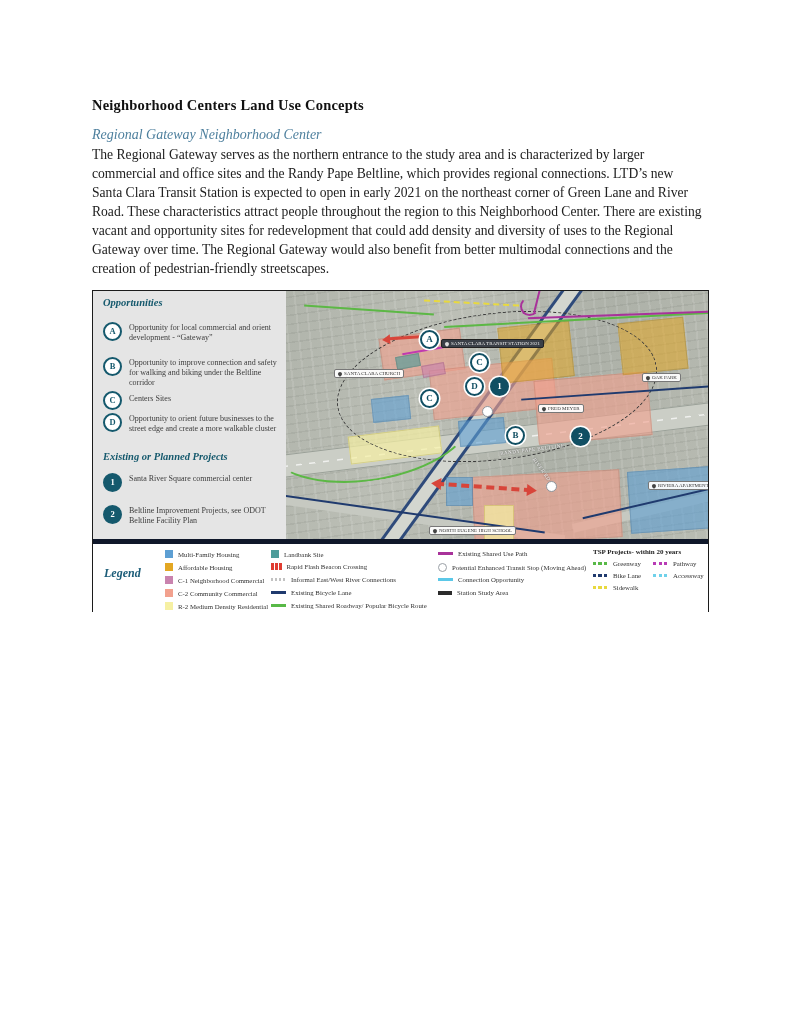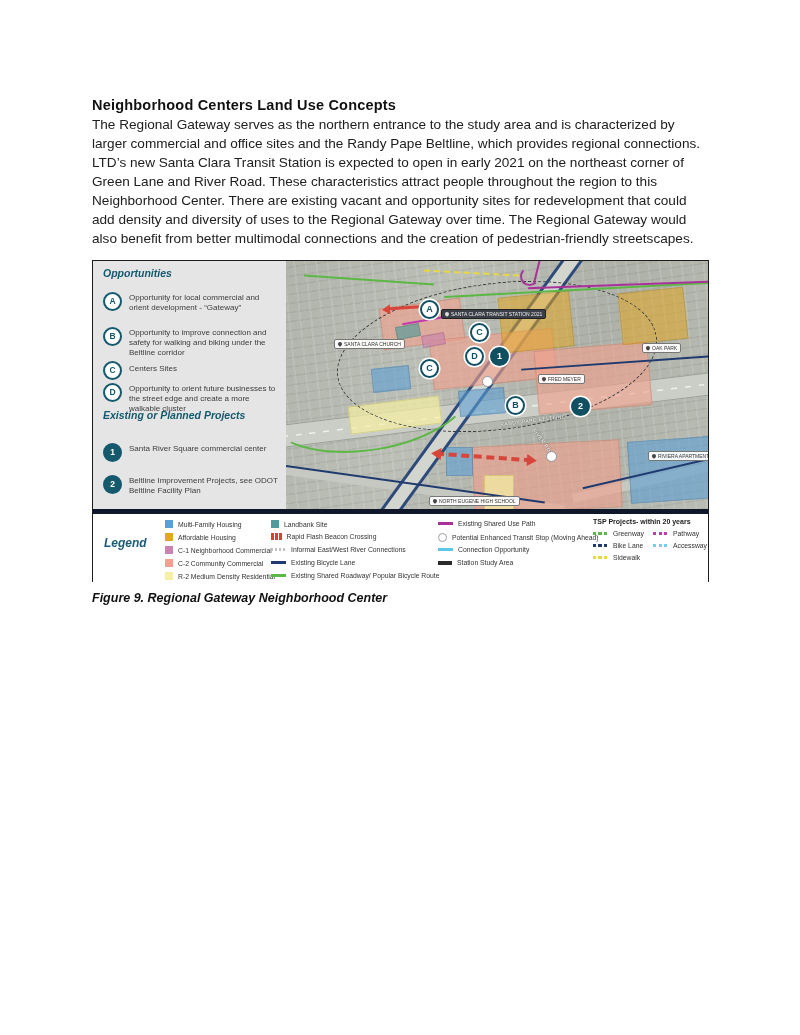--- a/index.html
+++ b/index.html
@@ -1,17 +1,17 @@
 <!DOCTYPE html>
 <html><head>
 <meta charset="utf-8">
 <style>
   html,body{margin:0;padding:0;background:#ffffff;}
   .page{position:relative;width:800px;height:1035px;background:#fff;
-        font-family:Liberation Sans, sans-serif;color:#202020;overflow:hidden;}
+        font-family:Liberation Serif, serif;color:#202020;overflow:hidden;}
   .content{position:absolute;left:92px;top:0;width:616px;}
   h1.head{font-size:14.5px;font-weight:bold;color:#111;margin:97px 0 0 0;letter-spacing:.2px;}
   p.body{font-size:13.6px;line-height:19px;margin:4px 0 0 0;width:614px;}
   h2.sub{font-size:14px;font-style:italic;font-weight:normal;color:#4d7f9d;margin:13px 0 0 0;}
   .caption{font-size:12.5px;font-weight:bold;font-style:italic;color:#111;margin-top:9px;}
 
   
   .figure{position:relative;width:615px;height:320px;margin-top:12px;border:1.4px solid #1c1c1c;
           box-sizing:content-box;background:#fff;}
   .panel{position:absolute;left:0;top:0;width:193px;height:248px;background:#e5e5e5;}
@@ -96,20 +96,21 @@
   .sw-circle{width:7px;height:7px;border-radius:50%;background:#fff;border:1px solid #9aa0a6;flex:0 0 auto;}
   .tsp-h{position:absolute;font-size:7px;font-weight:bold;color:#222;white-space:nowrap;}
 </style>
 </head>
 <body>
 
 <div class="page">
   <div class="content">
 
     <h1 class="head">Neighborhood Centers Land Use Concepts</h1>
+    <h2 class="sub">Regional Gateway Neighborhood Center</h2>
     <p class="body" style="margin-top:2px;">The Regional Gateway serves as the northern entrance to the study area and is characterized by larger commercial and office sites and the Randy Pape Beltline, which provides regional connections. LTD’s new Santa Clara Transit Station is expected to open in early 2021 on the northeast corner of Green Lane and River Road. These characteristics attract people throughout the region to this Neighborhood Center. There are existing vacant and opportunity sites for redevelopment that could add density and diversity of uses to the Regional Gateway over time. The Regional Gateway would also benefit from better multimodal connections and the creation of pedestrian-friendly streetscapes.</p>
 
     <div class="figure">
 
       <div class="panel">
         <div class="panel-h" style="top:6px;">Opportunities</div>
 
         <div class="opp-item" style="top:31px;">
           <span class="badge">A</span>
           <span class="opp-text">Opportunity for local commercial and orient development - “Gateway”</span>
@@ -120,21 +121,21 @@
         </div>
         <div class="opp-item" style="top:100px;">
           <span class="badge">C</span>
           <span class="opp-text" style="top:3px;">Centers Sites</span>
         </div>
         <div class="opp-item" style="top:122px;">
           <span class="badge">D</span>
           <span class="opp-text">Opportunity to orient future businesses to the street edge and create a more walkable cluster</span>
         </div>
 
-        <div class="panel-h" style="top:148px;">Existing or Planned Projects</div>
+        <div class="panel-h" style="top:160px;">Existing or Planned Projects</div>
 
         <div class="opp-item" style="top:182px;">
           <span class="badge filled">1</span>
           <span class="opp-text">Santa River Square commercial center</span>
         </div>
         <div class="opp-item" style="top:214px;">
           <span class="badge filled">2</span>
           <span class="opp-text">Beltline Improvement Projects, see ODOT Beltline Facility Plan</span>
         </div>
       </div>
@@ -295,15 +296,14 @@
             <span class="sw-dash" style="color: rgb(184, 59, 181);"></span>
             <span>Pathway</span>
           </div>
         <div class="li" style="left:560px;top:28px;">
             <span class="sw-dash" style="color: rgb(111, 209, 234);"></span>
             <span>Accessway</span>
           </div>
       </div>
     </div>
 
-    <div class="caption">Figure 9. Regional Gateway Neighborhood Center</div>
   </div>
 </div>
 
 </body></html>

